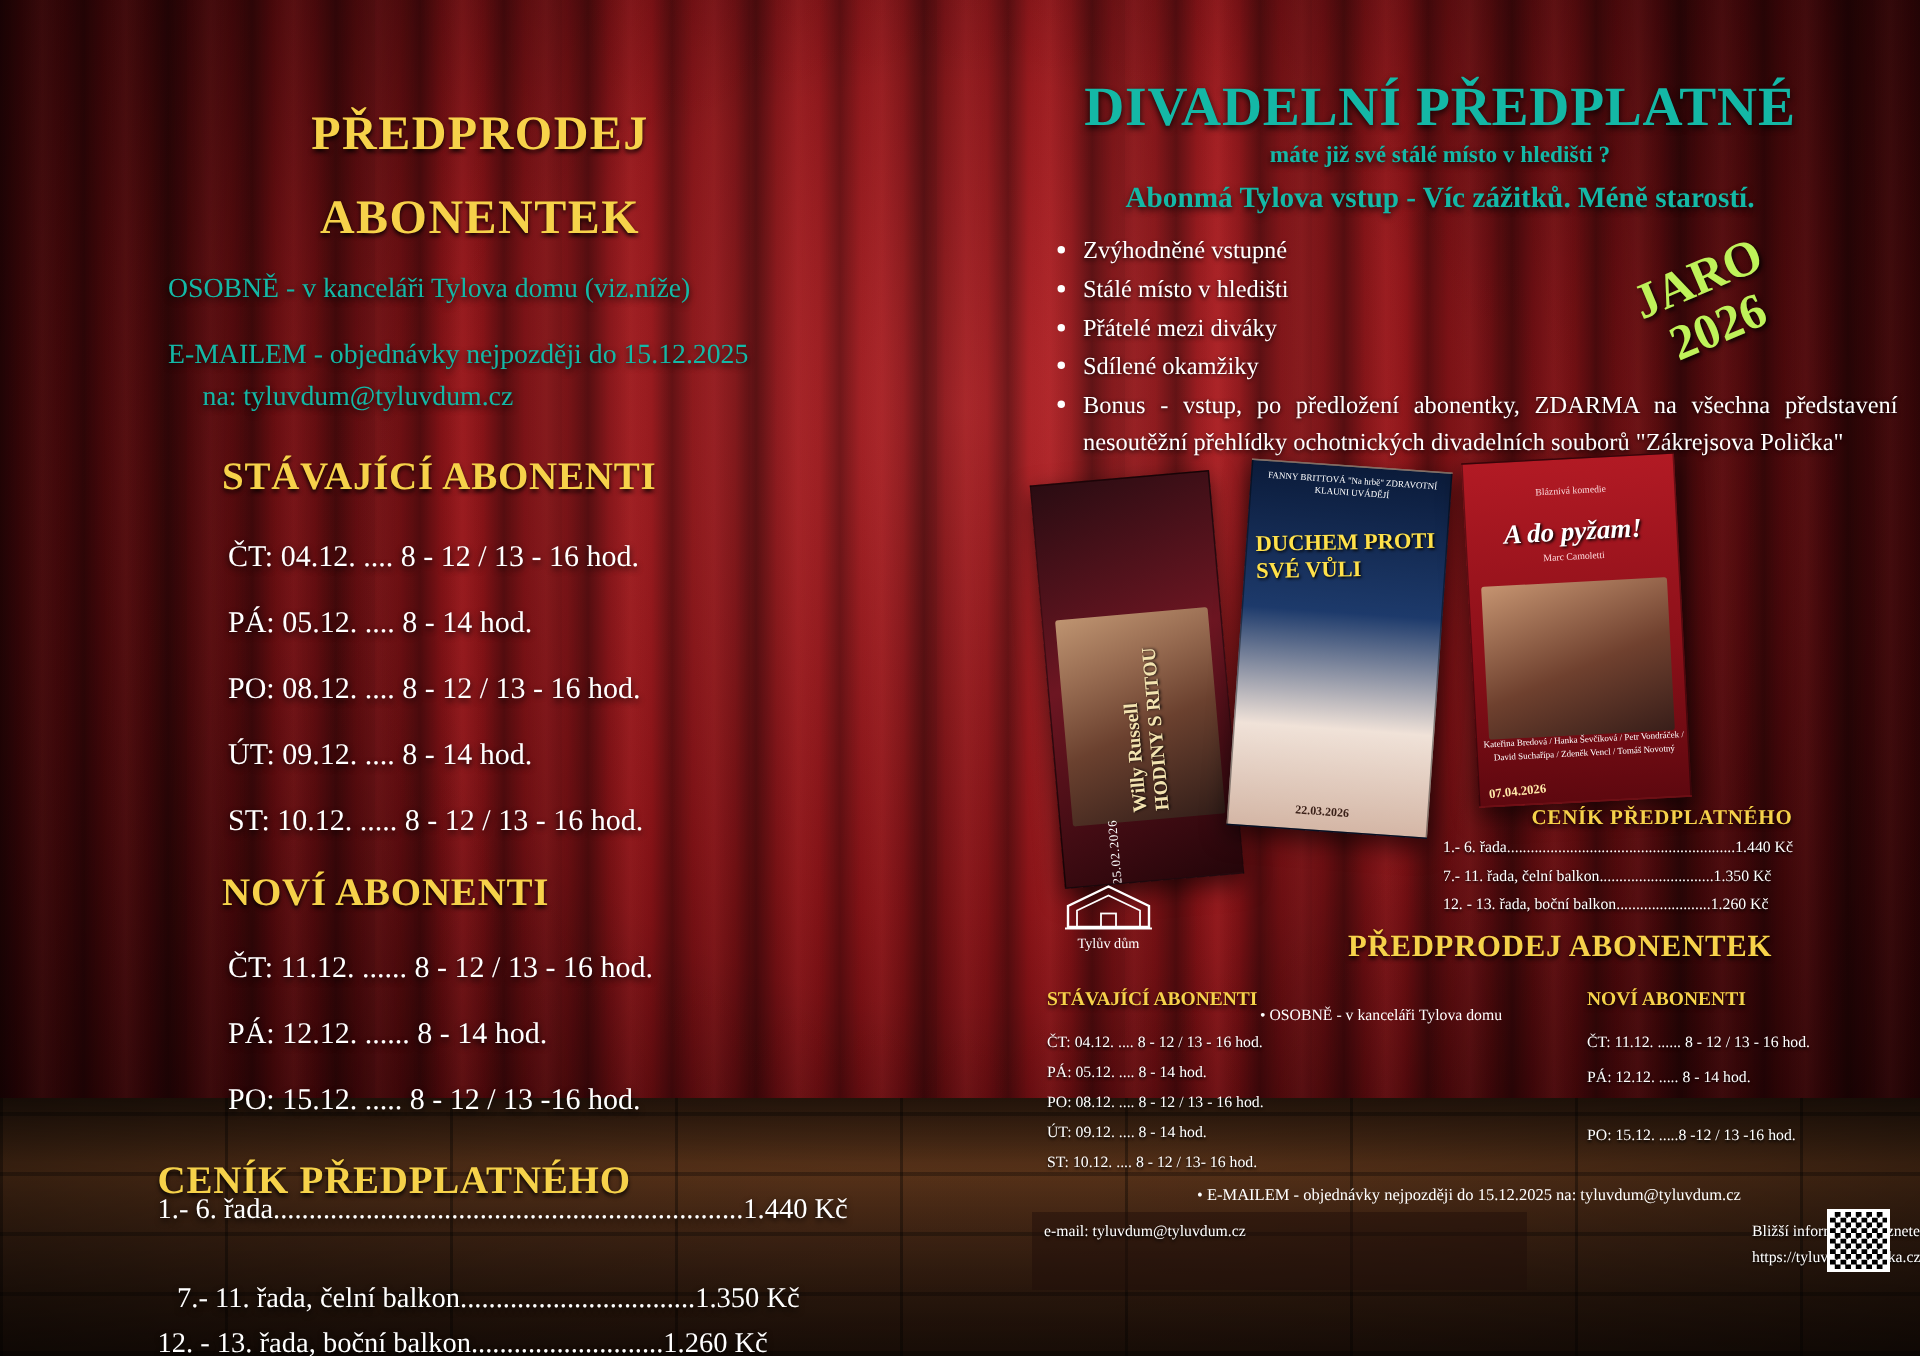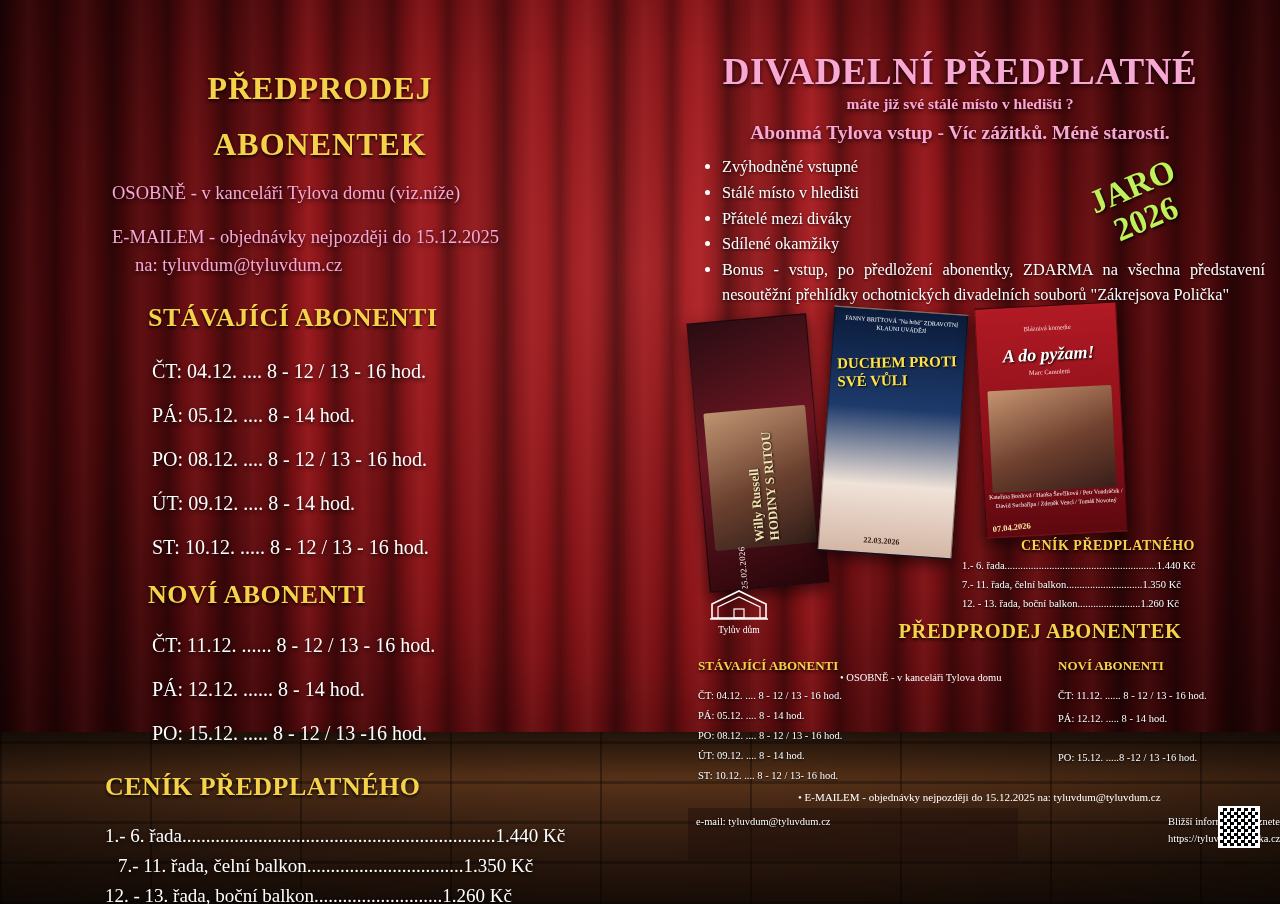--- a/index.html
+++ b/index.html
@@ -52,21 +52,21 @@
   .floor:after {
     content:""; position:absolute; inset:0;
     background:linear-gradient(180deg, rgba(0,0,0,0.5), rgba(0,0,0,0.05) 30%, rgba(0,0,0,0.45));
   }
 
   
   .gold {
     color:#f6d24a;
     text-shadow:0 2px 3px rgba(0,0,0,0.85);
   }
-  .white { color:#f9a8d4; text-shadow:0 2px 4px rgba(0,0,0,0.8); }
+  .white { color:#14b8a6; text-shadow:0 2px 4px rgba(0,0,0,0.8); }
   .u { text-underline-offset:4px; }
 
   
   .left { position:absolute; left:0; top:0; width:640px; height:904px; }
 
   .l-title {
     position:absolute; left:0; width:640px; text-align:center;
     font-weight:bold; font-size:32px; letter-spacing:1px;
   }
   #lt1 { top:70px; }
@@ -257,21 +257,21 @@
   <div class="l-item" style="left:152px; top:448px;">PO: 08.12. .... 8 - 12 / 13 - 16 hod.</div>
   <div class="l-item" style="left:152px; top:492px;">ÚT: 09.12. .... 8 - 14 hod.</div>
   <div class="l-item" style="left:152px; top:536px;">ST: 10.12. ..... 8 - 12 / 13 - 16 hod.</div>
 
   <div class="l-head gold u" id="lh2" style="top:580px;">NOVÍ ABONENTI</div>
   <div class="l-item" style="left:152px; top:634px;">ČT: 11.12. ...... 8 - 12  / 13 - 16 hod.</div>
   <div class="l-item" style="left:152px; top:678px;">PÁ: 12.12. ...... 8 - 14 hod.</div>
   <div class="l-item" style="left:152px; top:722px;">PO: 15.12. ..... 8 - 12 / 13 -16 hod.</div>
 
   <div class="l-head gold u" id="lh3" style="top:772px;">CENÍK PŘEDPLATNÉHO</div>
-  <div class="l-price" style="left:105px; top:825px;">1.- 6. řada..................................................................1.440 Kč</div>
+  <div class="l-price" style="left:105px; top:796px;">1.- 6. řada..................................................................1.440 Kč</div>
   <div class="l-price" style="left:118px; top:855px;">7.- 11. řada, čelní balkon.................................1.350 Kč</div>
   <div class="l-price" style="left:105px; top:885px;">12. - 13. řada, boční balkon...........................1.260 Kč</div>
 </div>
 
 <div class="right">
 
   <div class="white" id="r-title">DIVADELNÍ PŘEDPLATNÉ</div>
   <div class="white" id="r-sub">máte již své stálé místo v hledišti ?</div>
   <div class="white u" id="r-claim">Abonmá Tylova vstup - Víc zážitků. Méně starostí.</div>
 

